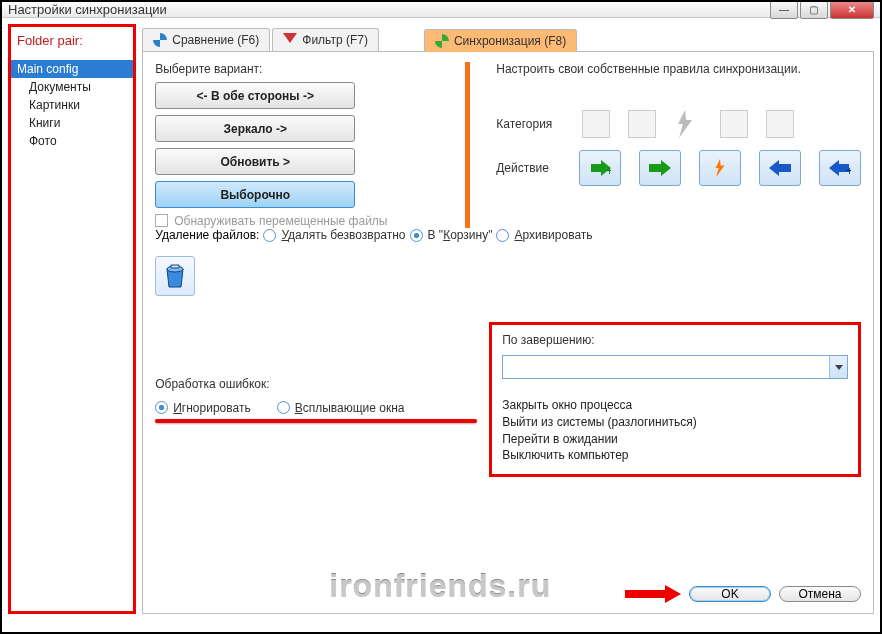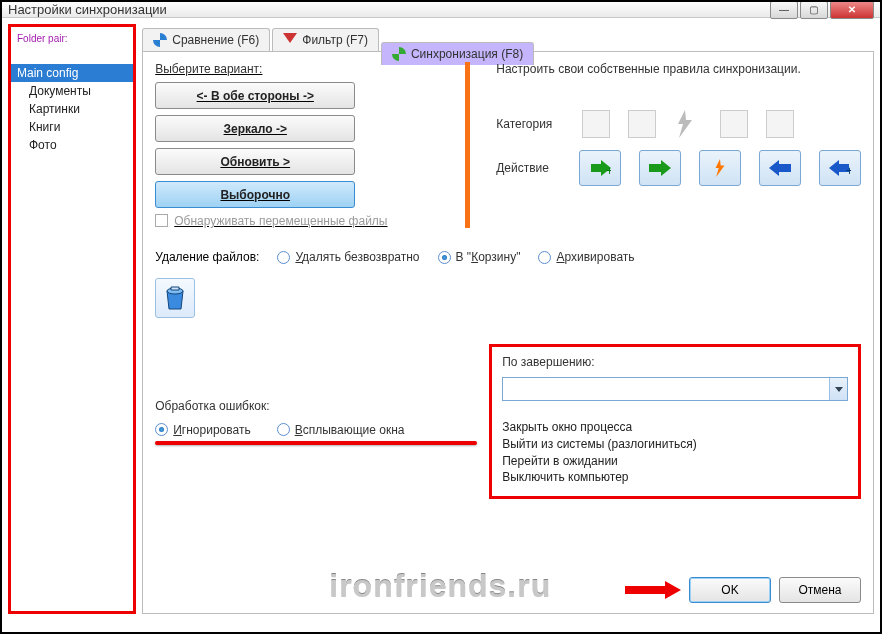--- a/index.html
+++ b/index.html
@@ -9,61 +9,61 @@
 .titlebar { height: 16px; background: linear-gradient(#fdfdfd,#eaeaea); border-bottom: 1px solid #c8c8c8; display:flex; align-items:center; padding:0 6px; }
 .titlebar .title { flex:1; color:#333; font-size:13px; }
 .titlebar .winbtns { display:flex; gap:2px; }
 .titlebar .wb { width:28px; height:18px; border:1px solid #8a8a8a; background:linear-gradient(#f8f8f8,#d8d8d8); border-radius:2px; display:flex; align-items:center; justify-content:center; font-size:10px; color:#333;}
 .titlebar .wb.close { background:linear-gradient(#e88,#c33); color:#fff; font-weight:bold; width:44px; }
 
 .content { display:flex; height: calc(100% - 28px); padding: 6px; gap:6px; position:relative; }
 
 
 .sidebar { width:160px; height: 100%; border: 3px solid #e00; padding: 4px 0; }
-.sidebar .heading { color:#a21caf; padding: 2px 6px 20px; font-size:10px; }
+.sidebar .heading { color:#b91c1c; padding: 2px 6px 12px; font-size:13px; }
 .sidebar .item { padding: 2px 6px 2px 18px; color:#222; }
 .sidebar .item.sel { background:#2b7cd3; color:#fff; padding-left:6px; }
 
 
 .main { flex:1; display:flex; flex-direction:column; }
 
 
 .tabs { display:flex; border-bottom:1px solid #bcbcbc; height:28px; align-items:flex-end; }
 .tab { display:flex; align-items:center; gap:5px; padding:4px 10px; border:1px solid #bcbcbc; border-bottom:none; background:#f2f2f2; margin-right:2px; border-radius:3px 3px 0 0; color:#333; }
-.tab.active { background:#c4b5fd; position:relative; top:14px; }
+.tab.active { background:#fdba74; position:relative; top:1px;margin-left:43px; }
 .tab .ic { width:14px; height:14px; display:inline-block; }
 .ic-gear { background: conic-gradient(#2a7fd2 0 25%, transparent 0 50%,#2a7fd2 0 75%, transparent 0); border-radius:50%; }
 .ic-funnel { width:0; height:0; border-left:7px solid transparent; border-right:7px solid transparent; border-top:10px solid #c33; }
 .ic-gear.green { background: conic-gradient(#3a3 0 25%, transparent 0 50%,#3a3 0 75%, transparent 0); }
 
 
 .tabbody { border:1px solid #bcbcbc; border-top:none; flex:1; padding:10px 12px; position:relative; }
 
 .row { display:flex; }
-.leftcol { width:310px;text-decoration:underline; }
+.leftcol { width:310px; }
 .rightcol { flex:1; padding-left:26px; border-left:5px solid #f97316; }
 
 .label { color:#333; margin-bottom:6px; }
 
 .varbtn { display:block; width:200px; height:27px; margin-bottom:6px; border:1px solid #8a8a8a; background:linear-gradient(#fbfbfb,#e4e4e4); border-radius:3px; font-weight:bold; color:#222;}
 .varbtn.sel { background:linear-gradient(#cfe9fb,#9ed2f4); border-color:#3a8bd0; }
 
 .chk { display:flex; align-items:flex-start; gap:6px; color:#9a9a9a; margin-top:4px;}
 .chk .box { width:13px; height:13px; border:1px solid #aaa; background:#fff;}
 
 .catlabel { color:#333; margin-right:12px;}
 .caticons { display:flex; align-items:center; gap:18px; margin-bottom:12px; }
 .catic { width:28px; height:28px; border:1px solid #ccc; background:#f4f4f4; position:relative;}
 .catic.bolt { border:none; background:none; }
 .bolt svg { width:22px; height:28px; }
 .actbtn { width:42px; height:36px; border:1px solid #7aa8d4; background:linear-gradient(#eaf3fb,#cfe3f5); border-radius:3px; display:flex; align-items:center; justify-content:center;}
 .arrow { width:22px; height:18px; }
 
 
-.delrow { margin-top:22px; display:flex; align-items:center; gap:18px;}
+.delrow { display:flex; align-items:center; gap:4px;}
 .radio { display:flex; align-items:center; gap:5px; color:#333;}
 .rdot { width:13px; height:13px; border:1px solid #5a8fd0; border-radius:50%; background:#fff; position:relative;}
 .rdot.on::after { content:""; position:absolute; inset:3px; border-radius:50%; background:radial-gradient(#4aa3e8,#1365b0);}
 .u { text-decoration:underline; text-underline-offset:1px; }
 
 .trashbtn { margin-top:14px; width:40px; height:40px; border:1px solid #9cc0e4; border-radius:3px; background:linear-gradient(#f4f9fe,#dceafb); display:flex; align-items:center; justify-content:center;}
 .trashic { width:24px; height:26px; }
 
 
 .bottomrow { display:flex; margin-top:26px; gap:12px; align-items:center;}
@@ -75,21 +75,21 @@
 .finbox { flex:1; border:3px solid #e00; padding:8px 10px 10px;}
 .finhead { color:#333; margin-bottom:8px;}
 .combo { width:100%; height:24px; border:1px solid #7aa8d4; background:#fff; position:relative;}
 .combo .dd { position:absolute; right:0; top:0; width:18px; height:100%; background:linear-gradient(#e8f1fb,#cfe2f6); border-left:1px solid #9cc0e4; display:flex; align-items:center; justify-content:center;}
 .combo .dd::after{content:""; border-left:4px solid transparent; border-right:4px solid transparent; border-top:5px solid #345;}
 .optlist { margin-top:18px; color:#222; line-height:1.4;}
 
 
 .footer { position:absolute; right:12px; bottom:10px; display:flex; gap:8px; align-items:center;}
 .footer .arrowred { width:56px; height:18px; }
-.btn { width:82px; height:26px; border:1px solid #8a8a8a; background:linear-gradient(#fbfbfb,#e4e4e4); border-radius:3px; font-size:12px;}
+.btn { width:82px; height:16px; border:1px solid #8a8a8a; background:linear-gradient(#fbfbfb,#e4e4e4); border-radius:8px; font-size:12px;}
 .btn.primary { border:1px solid #3a8bd0; box-shadow:0 0 0 1px #9ed2f4 inset;}
 
 
 .wm { position:absolute; left:186px; bottom:8px; font-size:32px; font-weight:bold; color:#c8c8c8; text-shadow:0 1px 0 #fff, 0 -1px 0 #888; letter-spacing:1px; pointer-events:none;}
 </style>
 </head>
 <body>
 
 <div class="titlebar">
   <div class="title">Настройки синхронизации</div>

